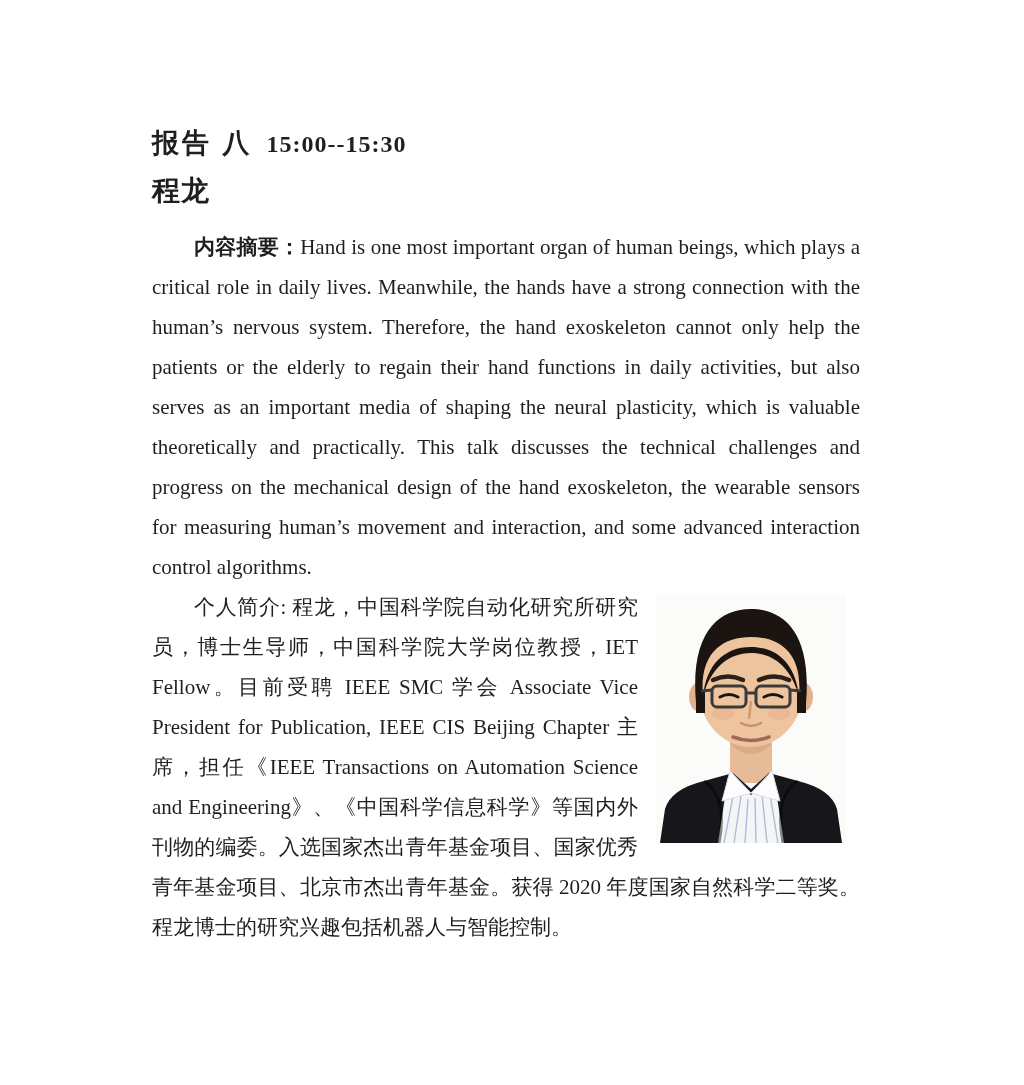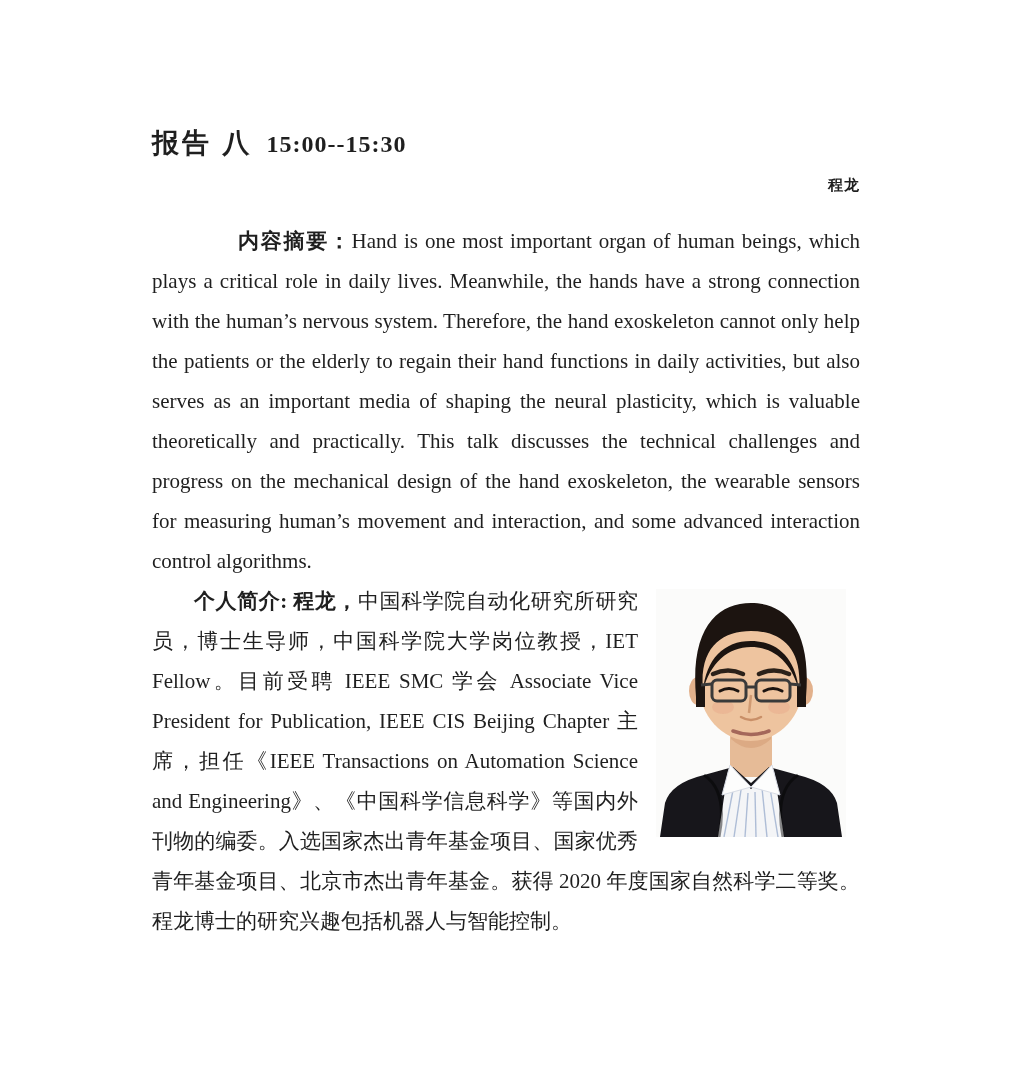--- a/index.html
+++ b/index.html
@@ -36,43 +36,43 @@
   .talk-title {
     margin-top: 26px;
     text-align: center;
     font-family: "Liberation Sans", "DejaVu Sans", sans-serif;
     font-size: 25px;
     font-weight: bold;
     line-height: 34px;
     letter-spacing: 1px;
   }
   .speaker-name {
-    margin-top: 6px;
-    text-align: right;
+    margin-top: 12px;
+    text-align: left;
     font-family: "Liberation Sans", "DejaVu Sans", sans-serif;
-    font-size: 15px;
+    font-size: 28px;
     font-weight: bold;
     line-height: 32px;
     letter-spacing: 1px;
   }
   .abstract-paragraph {
     margin-top: 20px;
     font-size: 21px;
     line-height: 40px;
     text-align: justify;
     text-indent: 42px;
   }
-  .abstract-paragraph .label { font-weight: bold; margin-left: 44px; }
+  .abstract-paragraph .label { font-weight: bold; }
   .bio-paragraph {
     font-size: 21px;
     line-height: 40px;
     text-align: justify;
     text-indent: 42px;
   }
-  .bio-paragraph .label { font-weight: bold; }
+  .bio-paragraph .label { font-weight: normal; }
   .photo-wrap {
     float: right;
     width: 190px;
     height: 248px;
     margin: 8px 14px 12px 18px;
     background: #fbfbfa;
   }
   .photo-wrap svg { display: block; width: 100%; height: 100%; }
 </style>
 </head>

